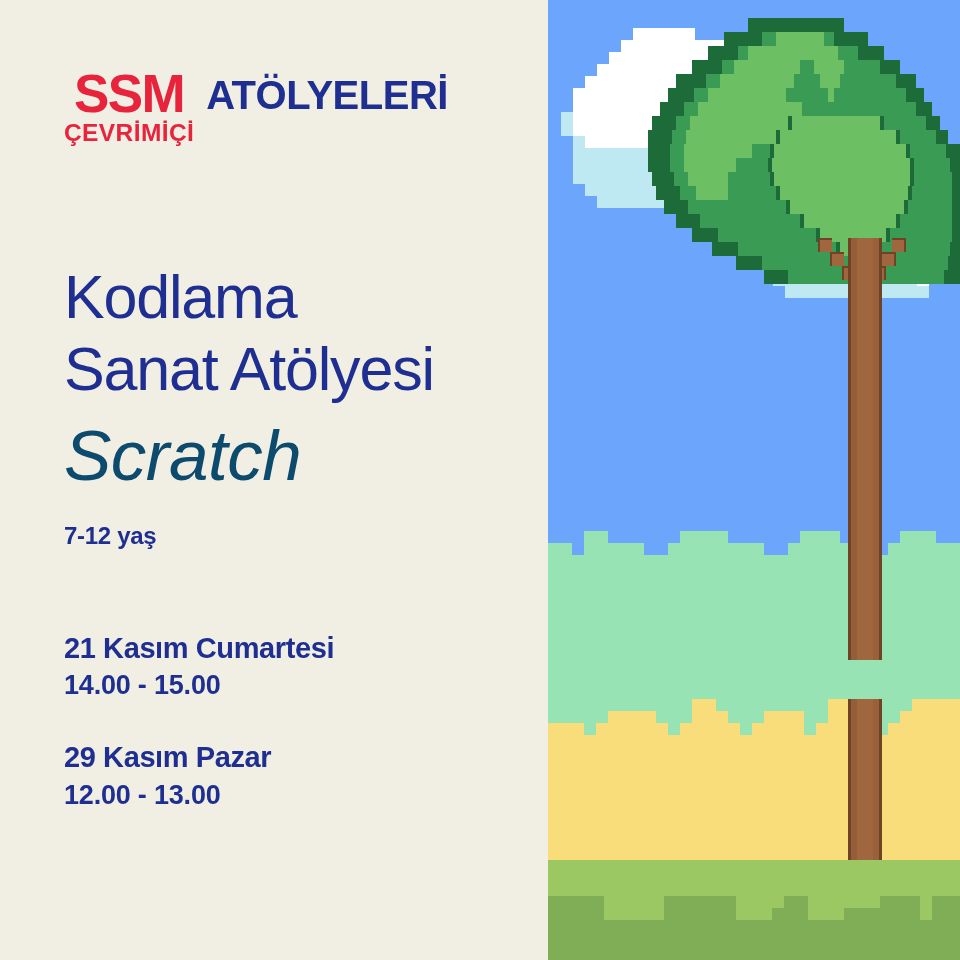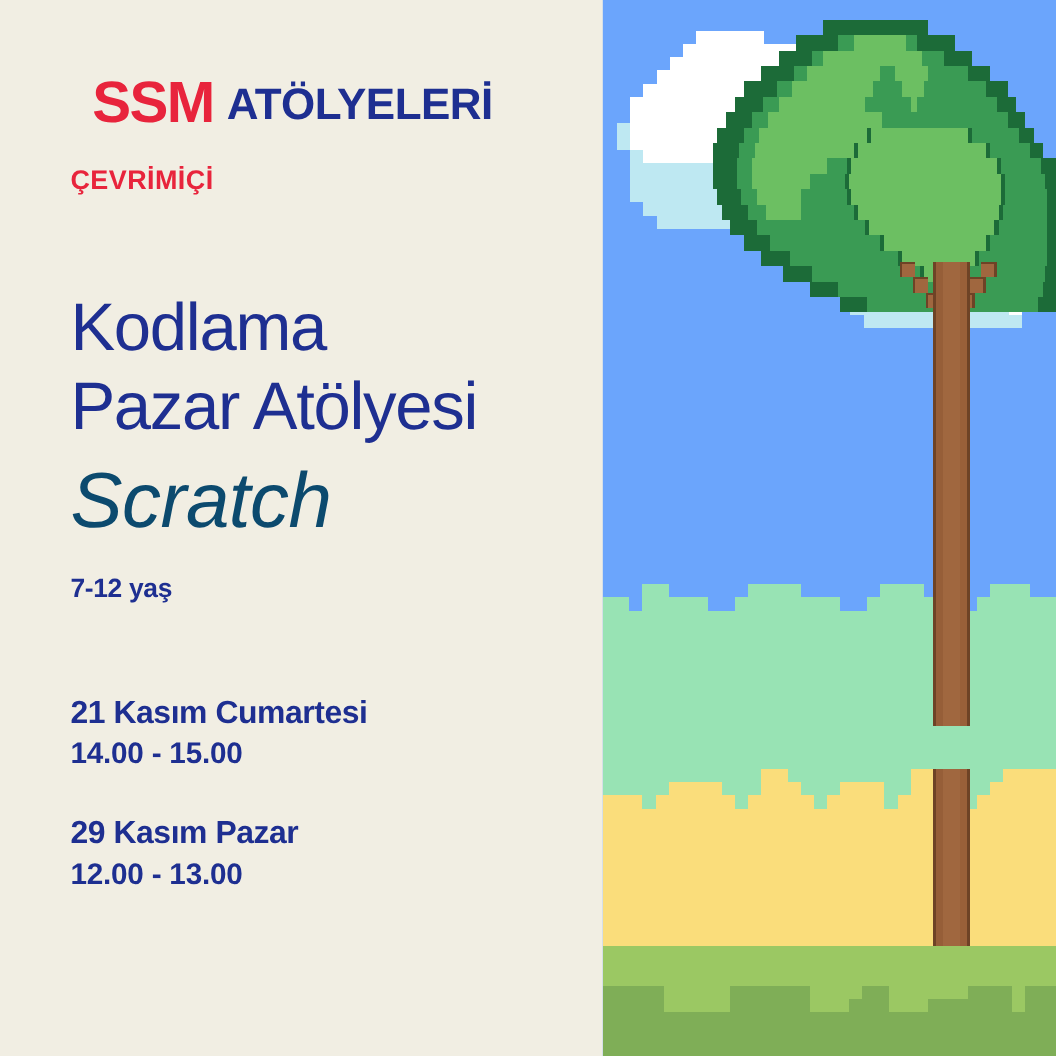--- a/index.html
+++ b/index.html
@@ -33,23 +33,22 @@
   .logo-lockup {
     position: absolute;
     left: 64px;
     top: 70px;
     display: flex;
     align-items: flex-start;
   }
   .logo-left {
     display: flex;
     flex-direction: column;
-    align-items: flex-end;
+    align-items: center;
     line-height: 1;
-    gap: 32px;
   }
   .logo-ssm {
     font-size: 53px;
     font-weight: 700;
     color: #E8243C;
     letter-spacing: -1.5px;
     line-height: 0.92;
   }
   .logo-cevrimici {
     font-size: 24.5px;
@@ -161,21 +160,21 @@
         <span class="logo-ssm">SSM</span>
         <span class="logo-cevrimici">ÇEVRİMİÇİ</span>
       </div>
       <div class="logo-right">
         <span class="logo-atolyeleri">ATÖLYELERİ</span>
       </div>
     </div>
 
     <div class="headline">
       <div class="headline-line">Kodlama</div>
-      <div class="headline-line">Pazar Atölyesi</div>
+      <div class="headline-line">Sanat Atölyesi</div>
       <div class="headline-sub">Scratch</div>
     </div>
 
     <div class="age-range">7-12 yaş</div>
 
     <div class="sessions">
       <div class="session">
         <div class="session-date">21 Kasım Cumartesi</div>
         <div class="session-time">14.00 - 15.00</div>
       </div>

